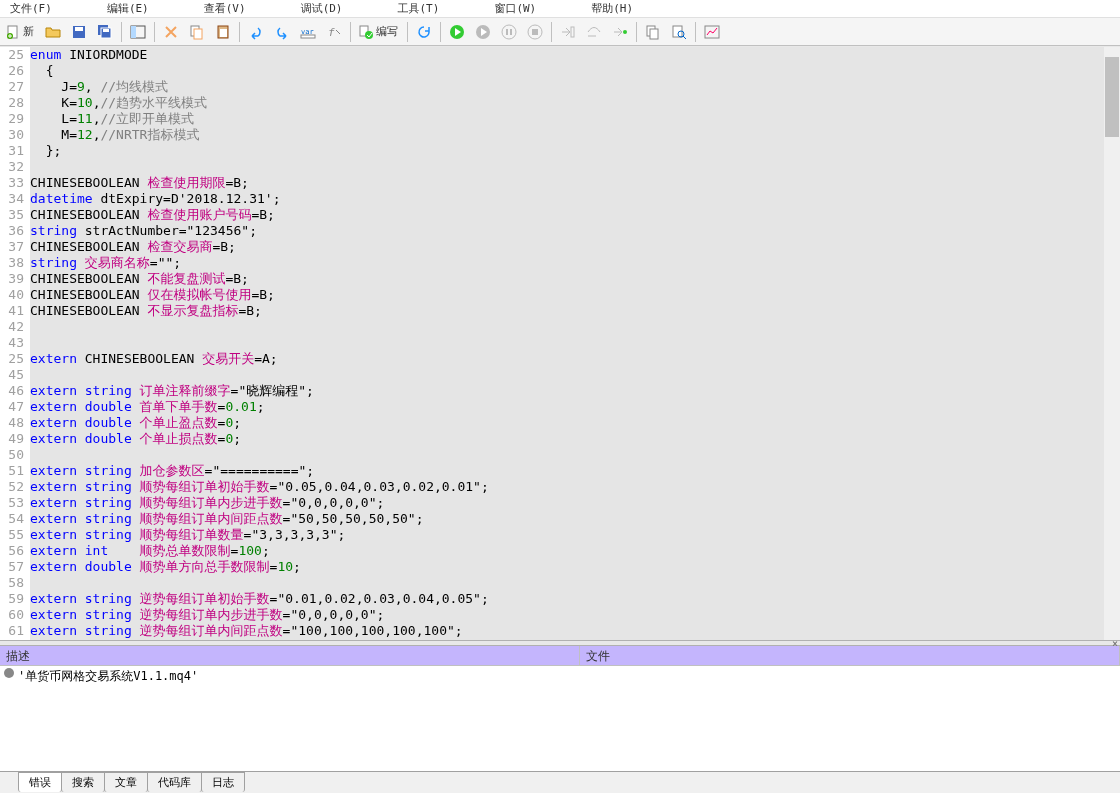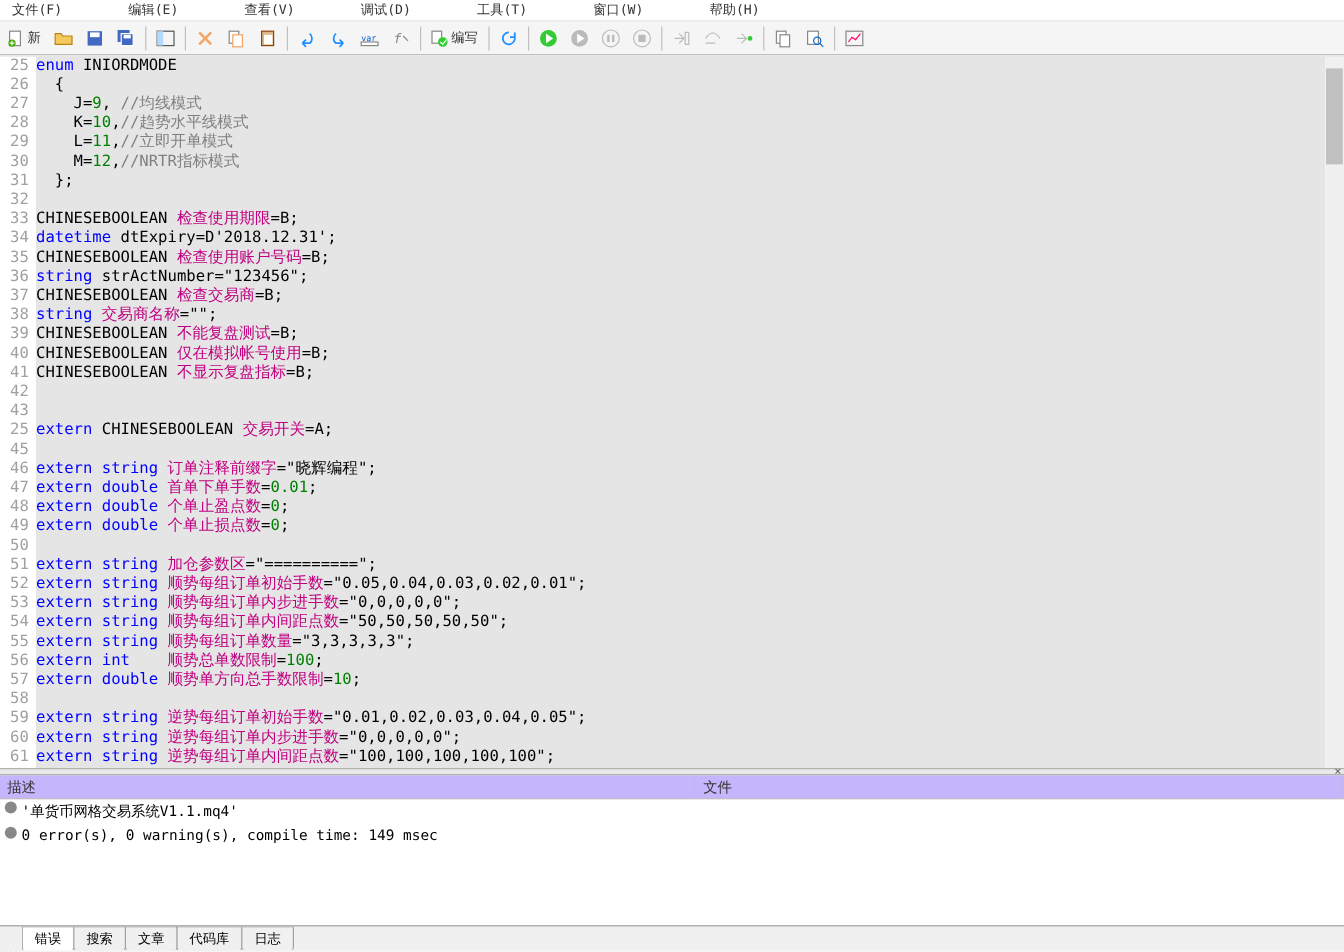--- a/index.html
+++ b/index.html
@@ -270,24 +270,20 @@
 <div class="output">
   <div class="out-header">
     <div class="col" style="width:580px">描述</div>
     <div class="col" style="flex:1">文件</div>
   </div>
   <div class="out-body">
     <div class="out-row">
       <div class="out-dot"></div>
       <span>'单货币网格交易系统V1.1.mq4'</span>
     </div>
-    <div class="out-row">
-      <div class="out-dot"></div>
-      <span>0 error(s), 0 warning(s), compile time: 149 msec</span>
-    </div>
   </div>
 </div>
 
 <div class="left-handle"></div>
 <div class="bottom-tabs">
   <div class="tab active">错误</div>
   <div class="tab">搜索</div>
   <div class="tab">文章</div>
   <div class="tab">代码库</div>
   <div class="tab">日志</div>

